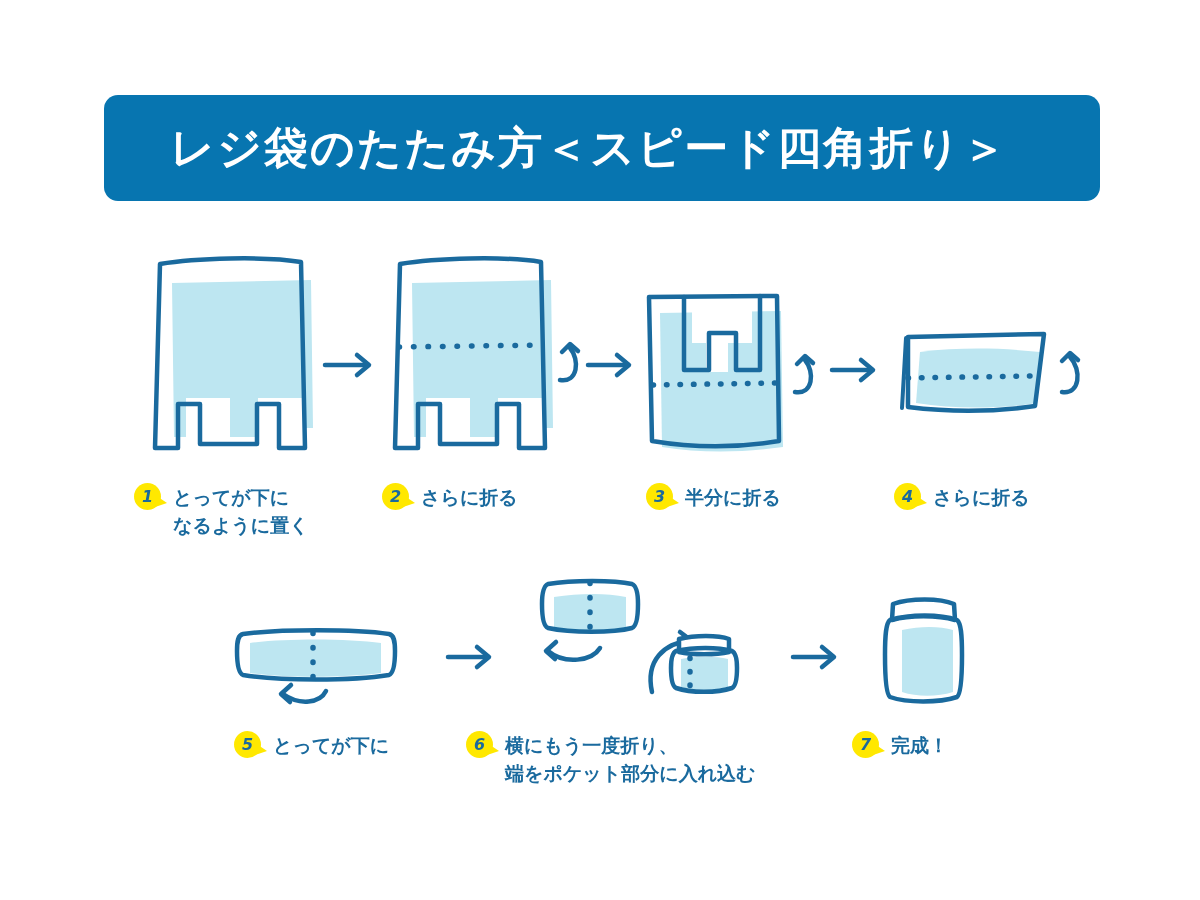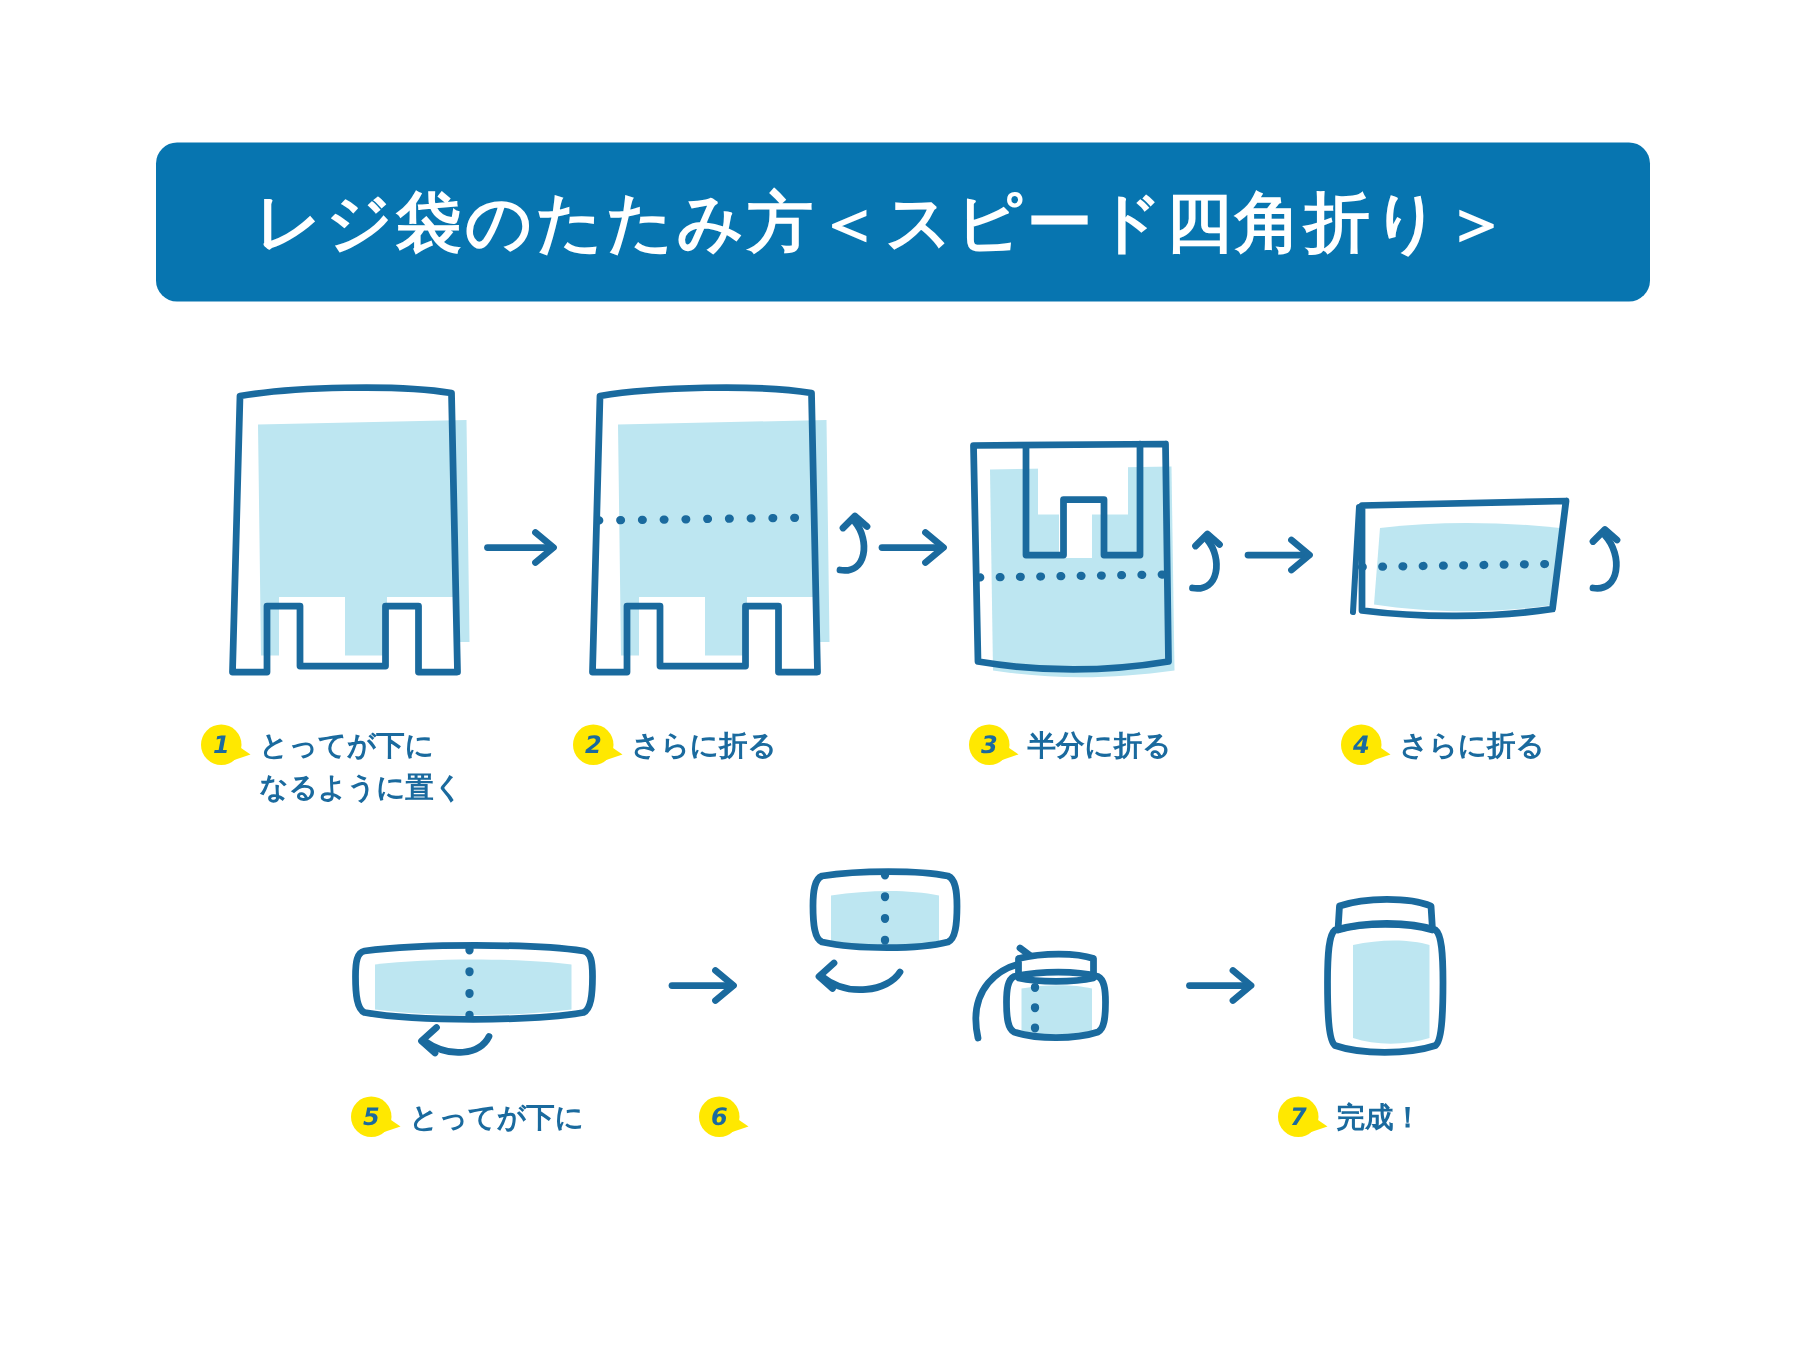--- a/index.html
+++ b/index.html
@@ -244,20 +244,22 @@
   </span>
   <span class="cap-text">とってが下に</span>
 </div>
 
 <div class="step-caption" style="left:466px; top:730px;">
   <span class="badge">
     <span class="badge-circle"></span>
     <span class="badge-tail"></span>
     <span class="badge-num">6</span>
   </span>
+  <span class="cap-text">横にもう一度折り、
+端をポケット部分に入れ込む</span>
 </div>
 
 <div class="step-caption" style="left:852px; top:730px;">
   <span class="badge">
     <span class="badge-circle"></span>
     <span class="badge-tail"></span>
     <span class="badge-num">7</span>
   </span>
   <span class="cap-text">完成！</span>
 </div>

